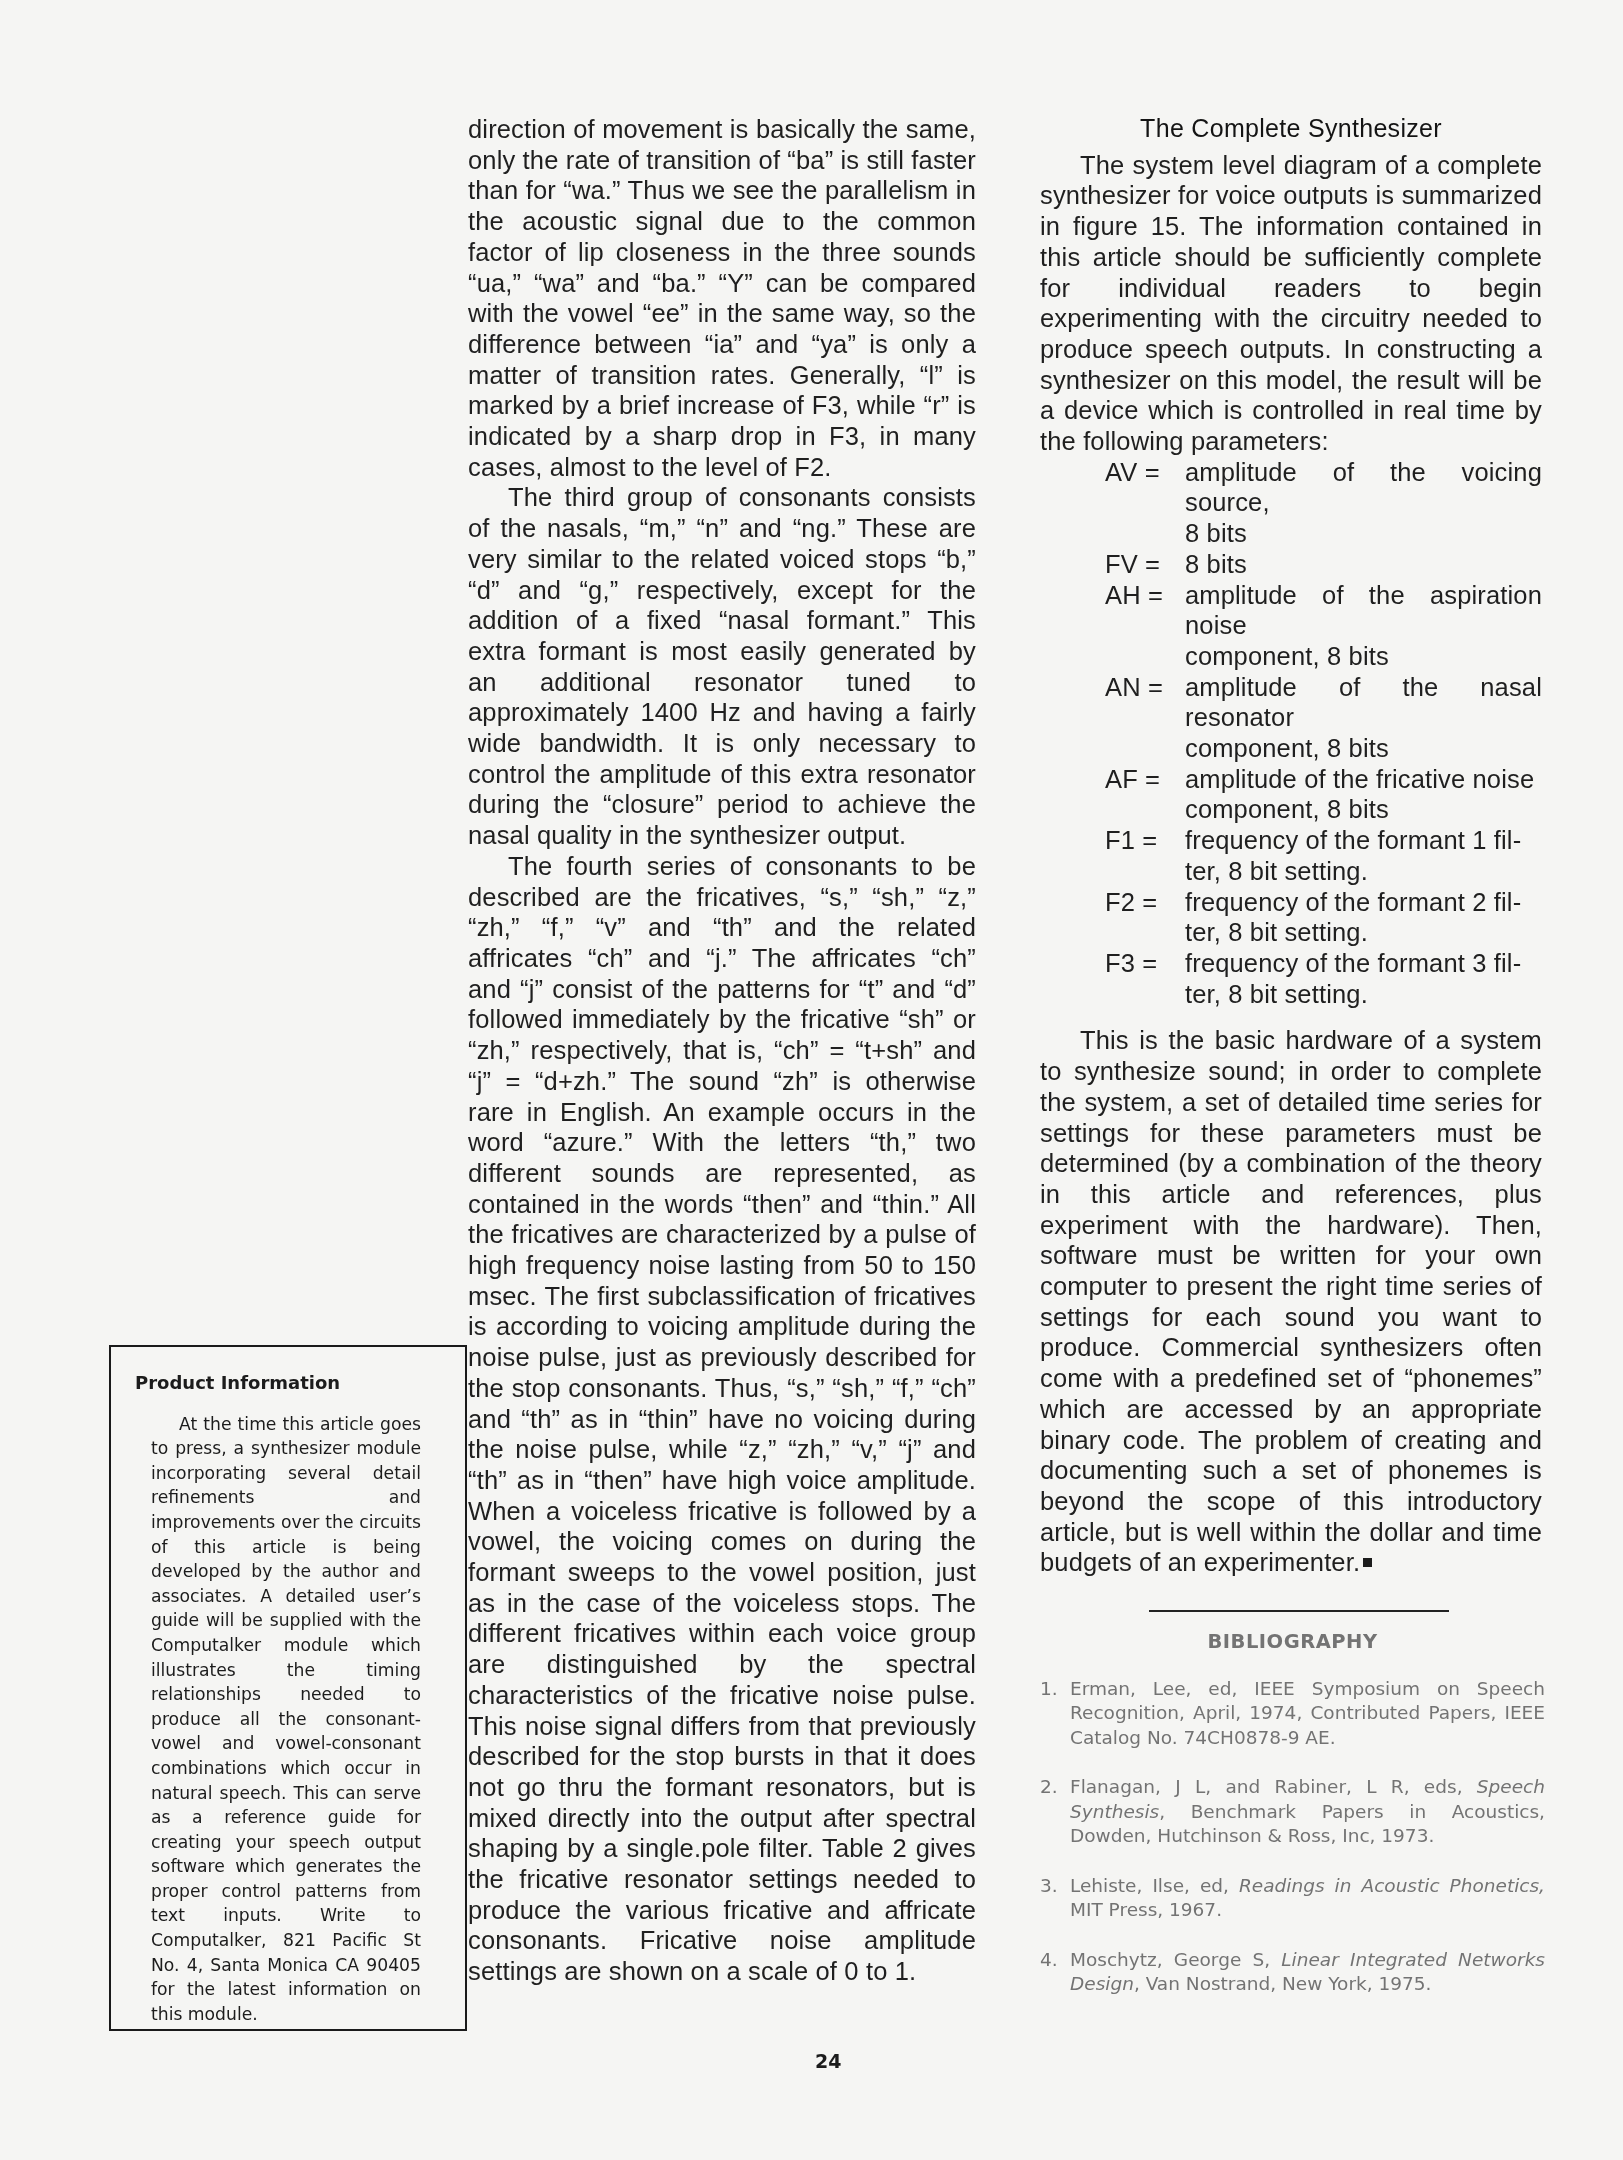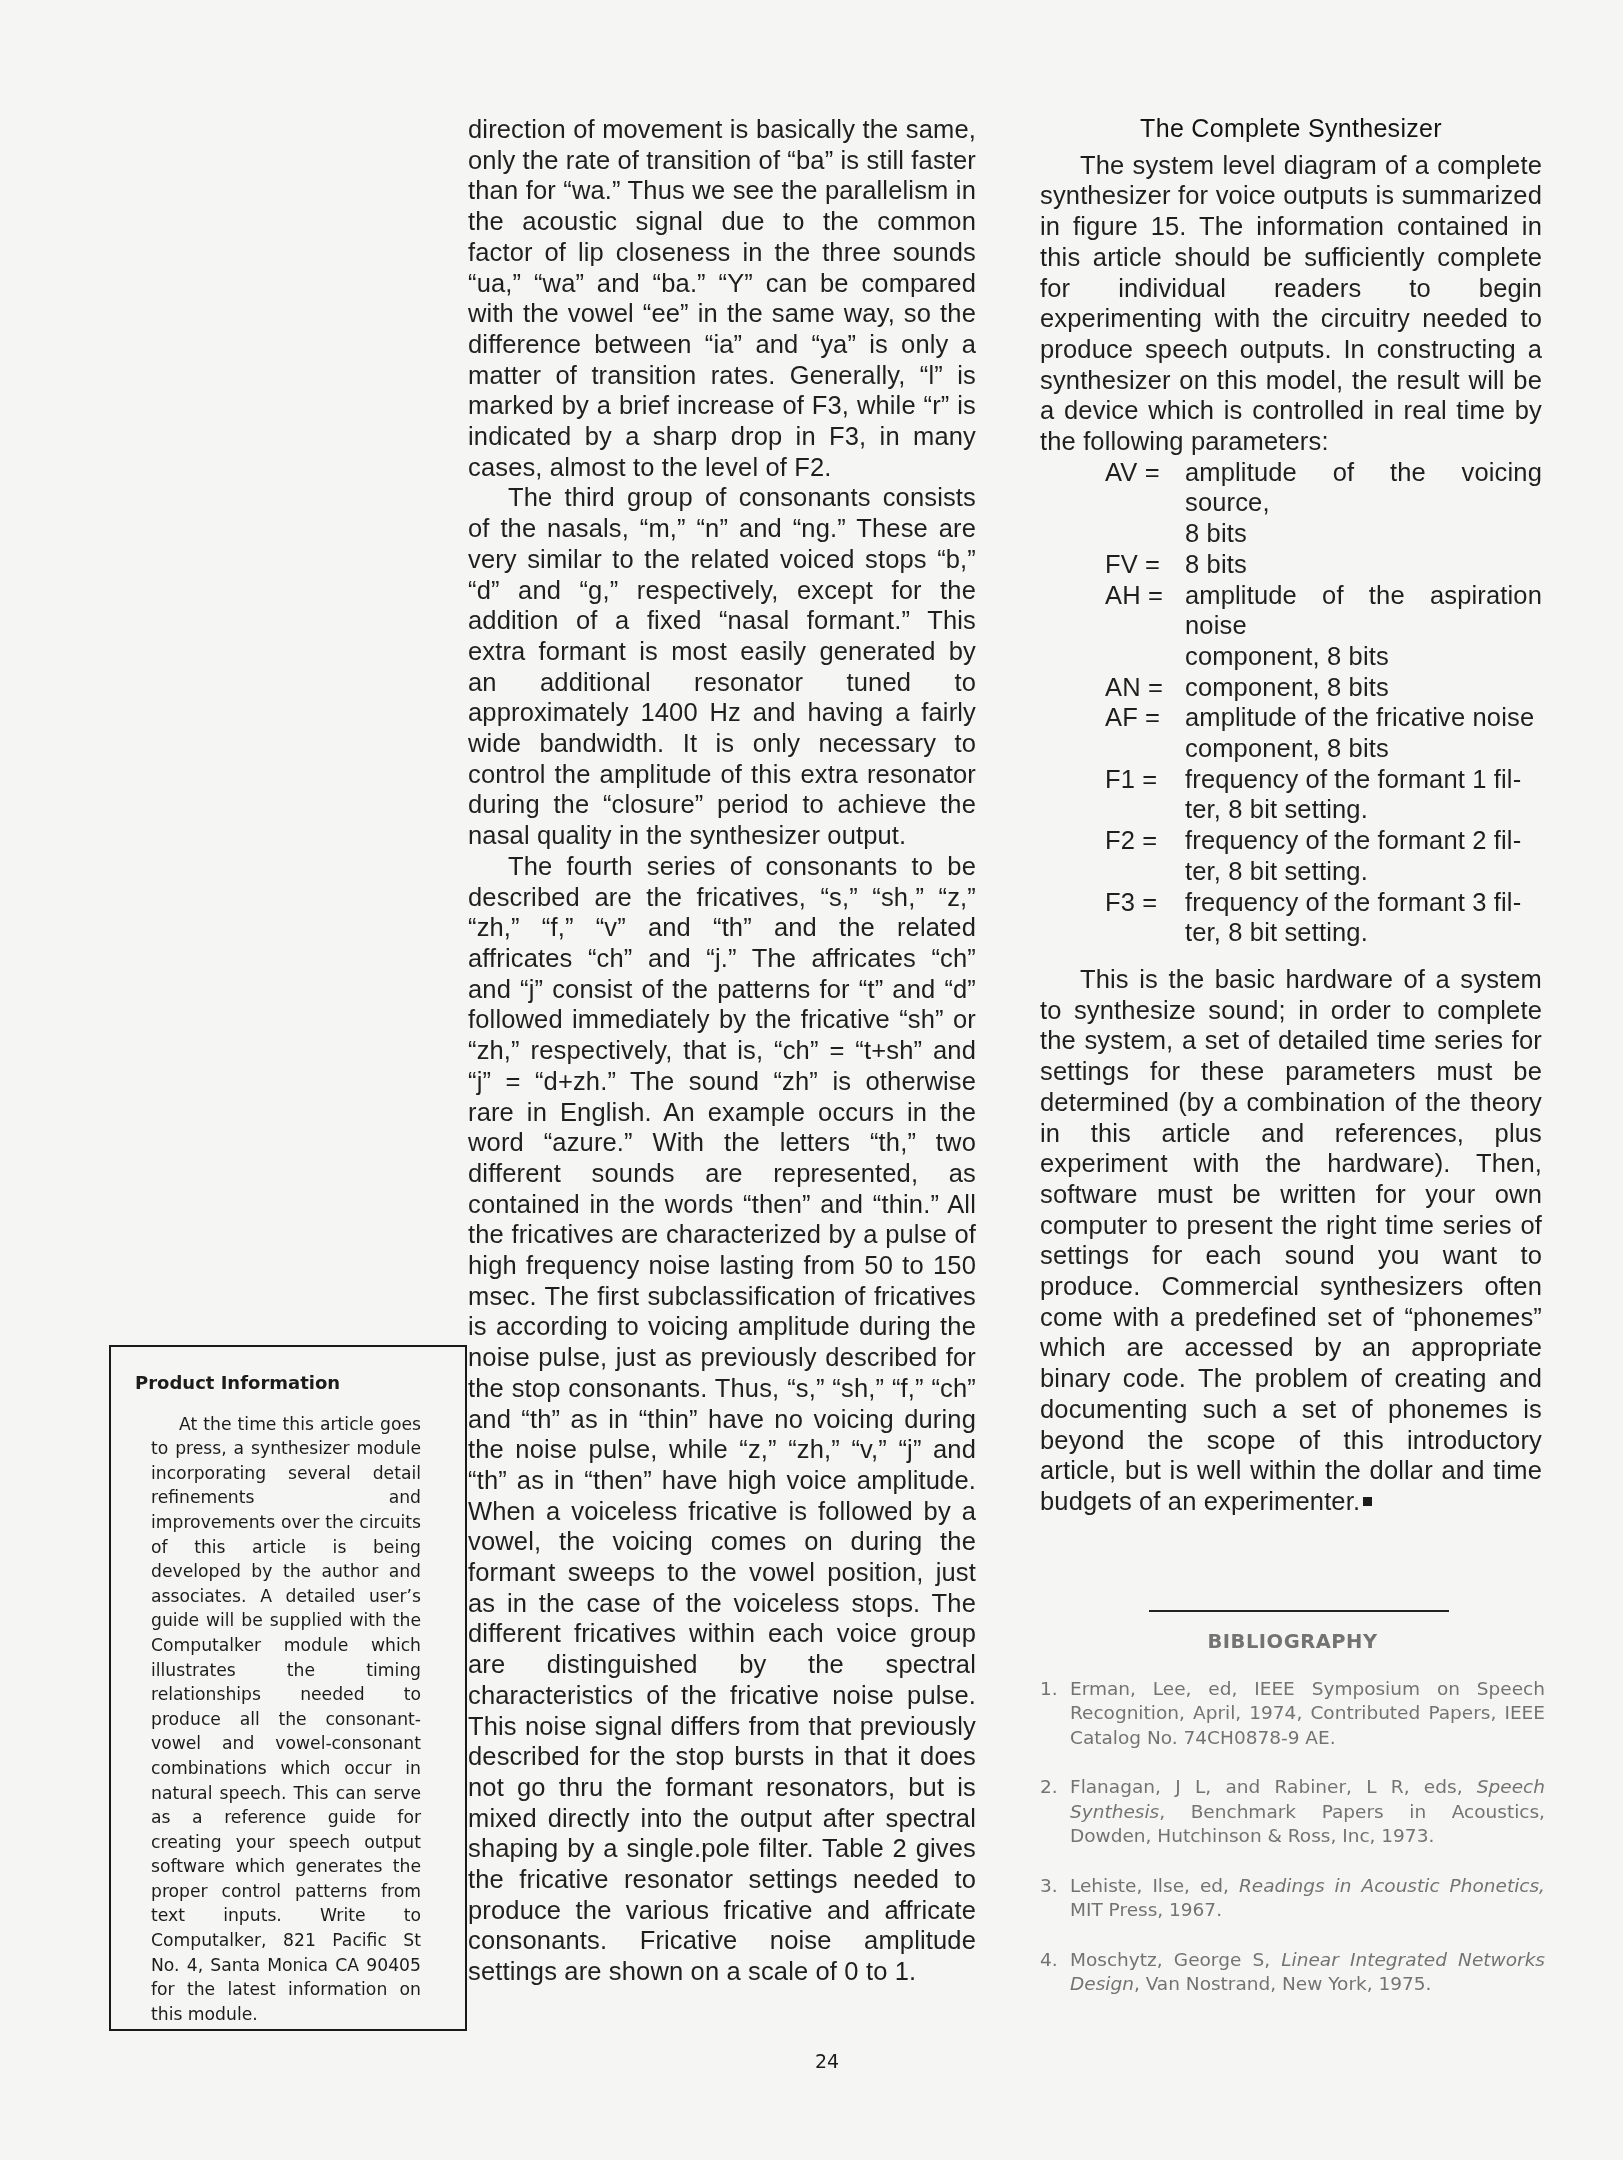--- a/index.html
+++ b/index.html
@@ -49,21 +49,21 @@
   }
   .product-inner {
     position: absolute; left: 24px; top: 24px; width: 302px;
     font-family: "DejaVu Sans", sans-serif; font-size: 17.2px; line-height: 24.6px;
     text-align: justify; color: #1c1c1c;
   }
   .product-title { font-weight: bold; font-size: 18px; margin: 0 0 8px 0; text-align: left; }
   .product-inner p { margin: 16px; text-indent: 28px; }
   .page-number {
     position: absolute; left: 815px; top: 2050px;
-    font-family: "DejaVu Sans", sans-serif; font-weight: normal; font-size: 19px; color: #1c1c1c;
+    font-family: "DejaVu Sans", sans-serif; font-weight: bold; font-size: 19px; color: #1c1c1c;
   }
 </style>
 </head>
 <body>
 
 <div class="product-box">
   <div class="product-inner">
     <div class="product-title">Product Information</div>
     <p>At the time this article goes to press, a synthesizer module incorporating several detail refinements and improvements over the circuits of this article is being developed by the author and associates. A detailed user’s guide will be supplied with the Computalker module which illustrates the timing relationships needed to produce all the consonant-vowel and vowel-consonant combinations which occur in natural speech. This can serve as a reference guide for creating your speech output software which generates the proper control patterns from text inputs. Write to Computalker, 821 Pacific St No. 4, Santa Monica CA 90405 for the latest information on this module.</p>
   </div>
@@ -95,20 +95,21 @@
     <li class="param-item">
       <span class="param-code">AH =</span>
       <span class="param-desc">
         <span class="cont">amplitude of the aspiration noise</span>
         <span class="cont">component, 8 bits</span>
       </span>
     </li>
     <li class="param-item">
       <span class="param-code">AN =</span>
       <span class="param-desc">
+        <span class="cont">amplitude of the nasal resonator</span>
         <span class="cont">component, 8 bits</span>
       </span>
     </li>
     <li class="param-item">
       <span class="param-code">AF =</span>
       <span class="param-desc">
         <span class="cont">amplitude of the fricative noise</span>
         <span class="cont">component, 8 bits</span>
       </span>
     </li>

